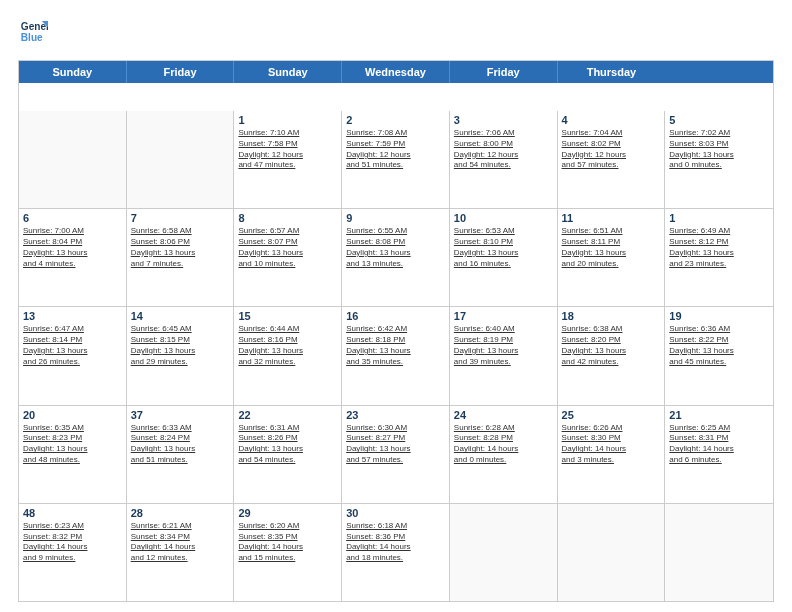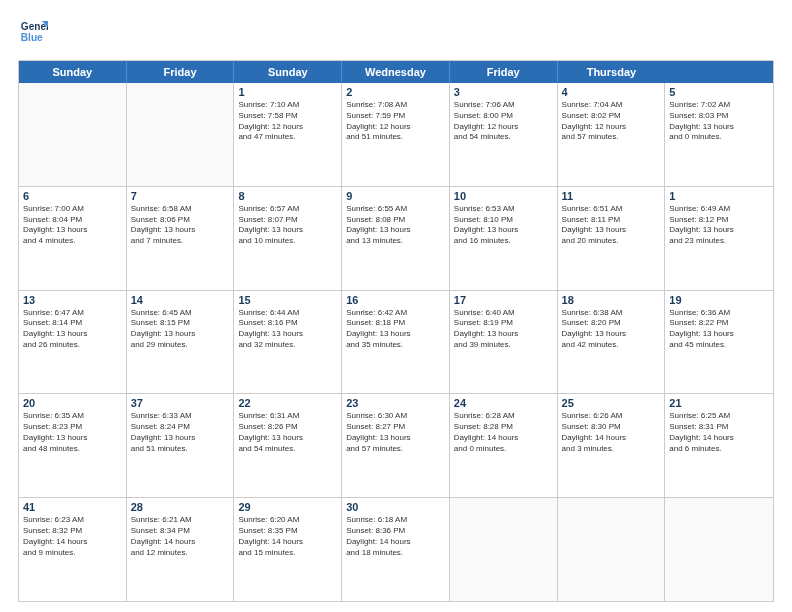--- a/index.html
+++ b/index.html
@@ -44,20 +44,21 @@
     .location-title {
       font-size: 13px;
       color: #333;
       margin-top: 2px;
     }
     .calendar {
       flex: 1;
       display: flex;
       flex-direction: column;
       border: 1px solid #ccc;
+      gap: 28px;
     }
     .cal-header {
       display: grid;
       grid-template-columns: repeat(7, 1fr);
       background: #2a6db5;
     }
     .cal-header-cell {
       color: #fff;
       font-size: 11px;
       font-weight: bold;
@@ -93,20 +94,21 @@
       font-size: 11px;
       font-weight: bold;
       color: #1a3a5c;
       margin-bottom: 2px;
       display: block;
     }
     .cell-text {
       font-size: 8px;
       color: #333;
       line-height: 1.35;
+      text-decoration: underline;
     }
   </style>
 </head>
 <body>
 
 <div class="page">
   <div class="header">
     <div class="logo">
       <div>
         <svg class="logo-icon" viewBox="0 0 36 36">
@@ -242,21 +244,21 @@
             <span class="day-num">25</span>
             <div class="cell-text">Sunrise: 6:26 AM<br>Sunset: 8:30 PM<br>Daylight: 14 hours<br>and 3 minutes.</div>
           </div>
           <div class="cal-cell">
             <span class="day-num">21</span>
             <div class="cell-text">Sunrise: 6:25 AM<br>Sunset: 8:31 PM<br>Daylight: 14 hours<br>and 6 minutes.</div>
           </div>
         </div>
         <div class="cal-row">
           <div class="cal-cell">
-            <span class="day-num">41</span>
+            <span class="day-num">48</span>
             <div class="cell-text">Sunrise: 6:23 AM<br>Sunset: 8:32 PM<br>Daylight: 14 hours<br>and 9 minutes.</div>
           </div>
           <div class="cal-cell">
             <span class="day-num">28</span>
             <div class="cell-text">Sunrise: 6:21 AM<br>Sunset: 8:34 PM<br>Daylight: 14 hours<br>and 12 minutes.</div>
           </div>
           <div class="cal-cell">
             <span class="day-num">29</span>
             <div class="cell-text">Sunrise: 6:20 AM<br>Sunset: 8:35 PM<br>Daylight: 14 hours<br>and 15 minutes.</div>
           </div>

